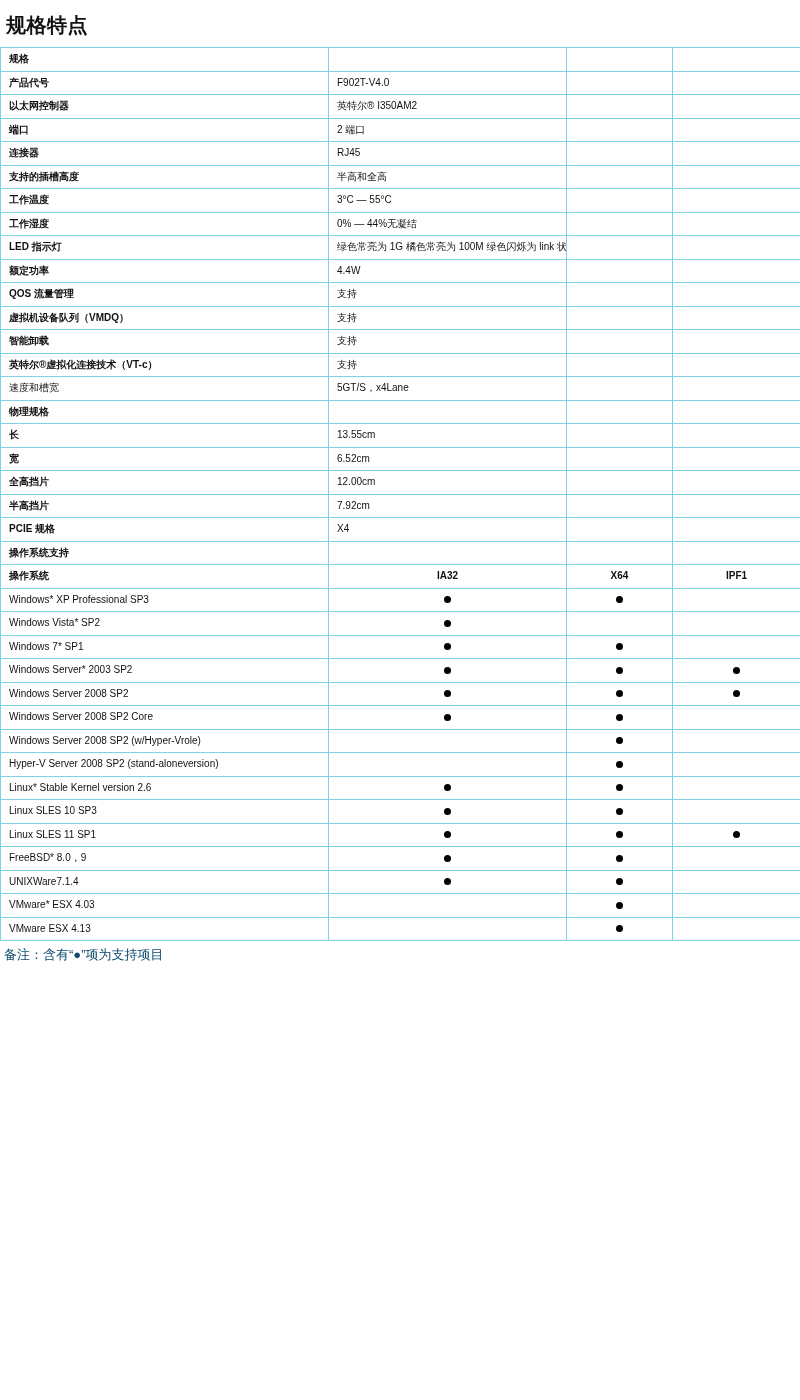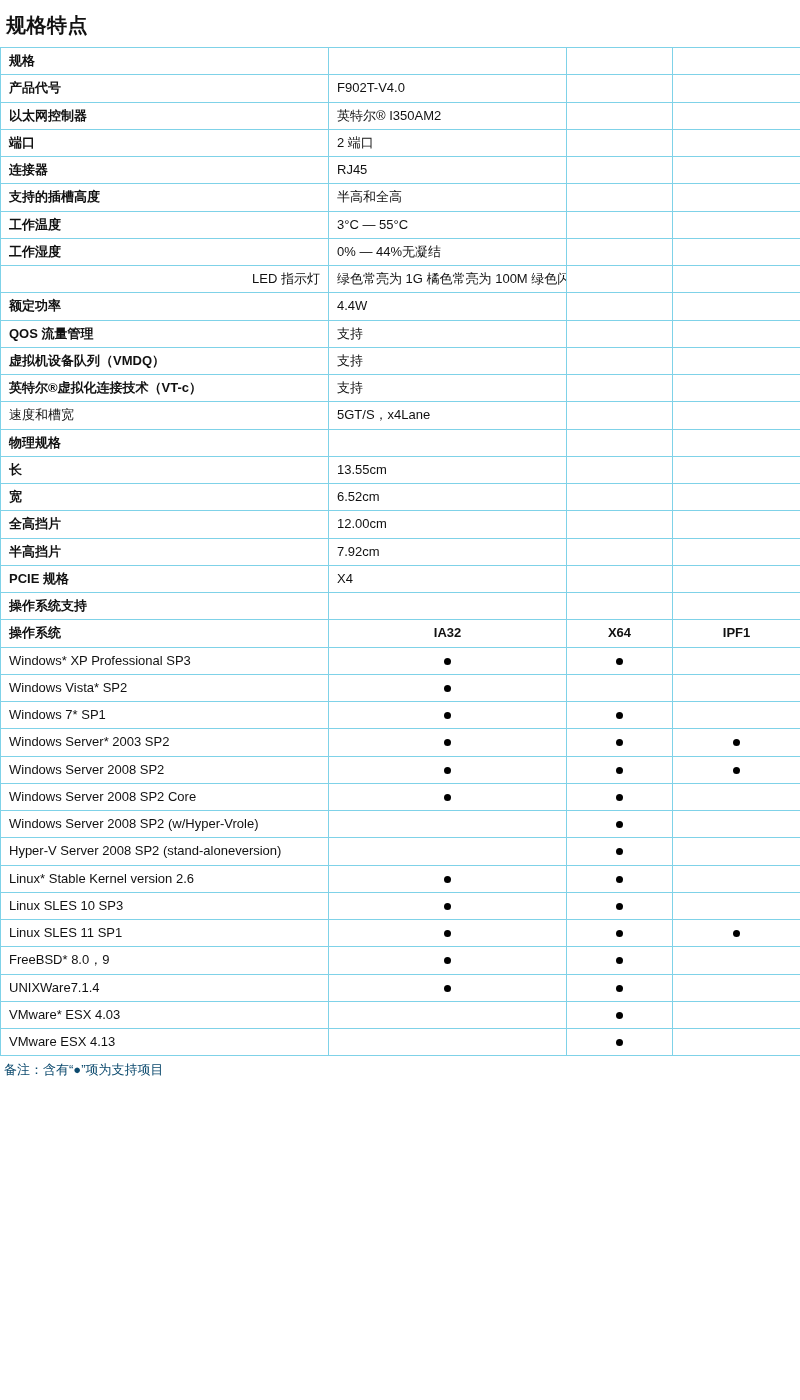--- a/index.html
+++ b/index.html
@@ -26,21 +26,21 @@
     font-size: 20px;
     font-weight: bold;
     color: #111;
     margin: 4px 0 8px 6px;
     letter-spacing: 0.5px;
   }
   table.spec {
     border-collapse: collapse;
     width: 800px;
     table-layout: fixed;
-    font-size: 13px;
+    font-size: 10px;
   }
   table.spec col.c0 { width: 328px; }
   table.spec col.c1 { width: 238px; }
   table.spec col.c2 { width: 106px; }
   table.spec col.c3 { width: 128px; }
 
   table.spec td {
     border: 1px solid #7fd2e8;
     padding: 5px 8px;
     vertical-align: middle;
@@ -78,22 +78,21 @@
     background: #000;
     vertical-align: middle;
   }
   td.led-value {
     white-space: normal;
     line-height: 1.45;
     padding-top: 4px;
     padding-bottom: 4px;
   }
   td.led-label {
-    font-weight: normal;
-    text-align: right;
+    font-weight: bold;
   }
   .footnote {
     font-size: 13px;
     color: #0c4a6e;
     margin: 5px 0 0 4px;
   }
 </style>
 </head>
 <body>
 
@@ -174,20 +173,26 @@
           <td></td>
           <td></td>
         </tr>
         <tr>
           <td class="label">虚拟机设备队列（VMDQ）</td>
           <td class="value">支持</td>
           <td></td>
           <td></td>
         </tr>
         <tr>
+          <td class="label">智能卸载</td>
+          <td class="value">支持</td>
+          <td></td>
+          <td></td>
+        </tr>
+        <tr>
           <td class="label">英特尔®虚拟化连接技术（VT-c）</td>
           <td class="value">支持</td>
           <td></td>
           <td></td>
         </tr>
         <tr>
           <td class="value">速度和槽宽</td>
           <td class="value">5GT/S，x4Lane</td>
           <td></td>
           <td></td>

